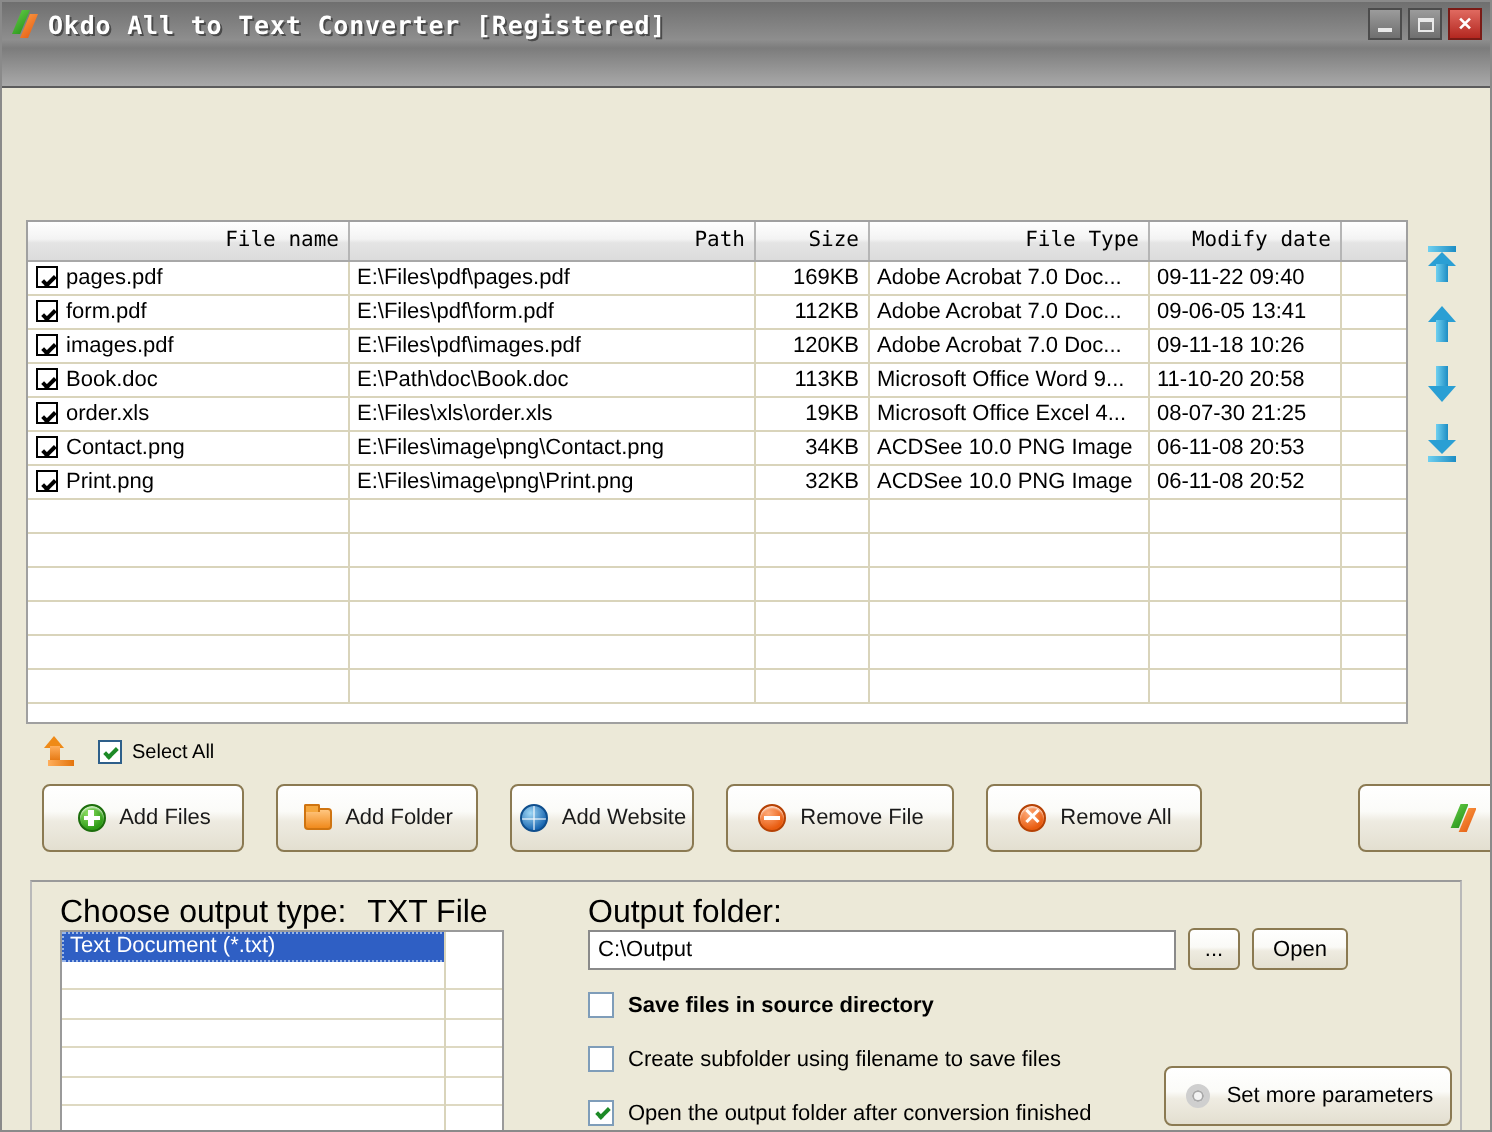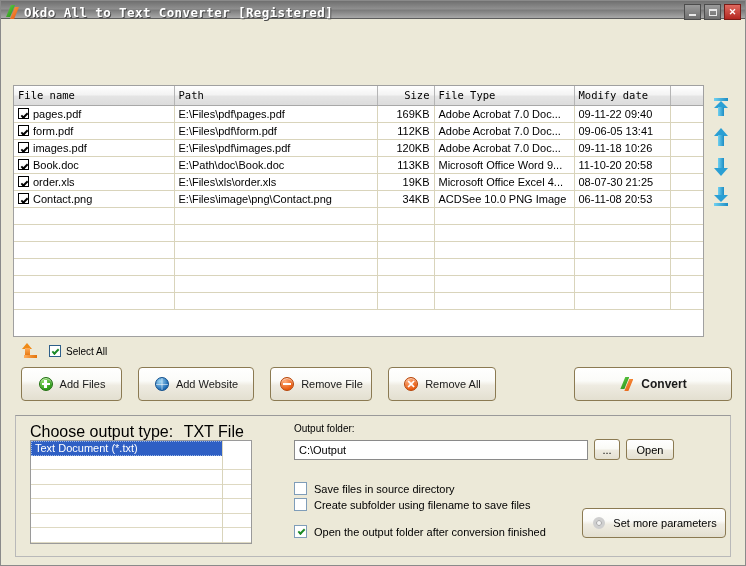--- a/index.html
+++ b/index.html
@@ -15,21 +15,21 @@
     position: relative;
     width: 746px; height: 566px;
     background: #ece9d8;
     border: 1px solid #8a8a8a;
     overflow: hidden;
   }
 
   
   #titlebar {
     position: relative;
-    height: 18px;
+    height: 43px;
     background: linear-gradient(to bottom, #6f6f6f 0%, #8e8e8e 45%, #7c7c7c 55%, #a9a9a9 100%);
     border-bottom: 1px solid #5c5c5c;
     display: flex;
     align-items: flex-start;
   }
   #title-left {
     display: flex; align-items: center;
     padding: 2px 0 0 4px;
     height: 20px;
   }
@@ -98,21 +98,21 @@
   }
   table.filelist thead th {
     height: 19px;
     background: linear-gradient(to bottom, #ffffff 0%, #f3f3f3 45%, #e4e4e4 55%, #dcdcdc 100%);
     border-right: 1px solid #b5b5b5;
     border-bottom: 1px solid #a8a8a8;
     font-weight: normal;
     font-family: "DejaVu Sans Mono", monospace;
     font-size: 10.5px;
     color: #000;
-    text-align: left;
+    text-align: right;
     padding: 0 4px;
     white-space: nowrap;
   }
   table.filelist thead th.num { text-align: right; }
   table.filelist tbody td {
     height: 17px;
     border-right: 1px solid #d9d4bb;
     border-bottom: 1px solid #d9d4bb;
     padding: 0 4px;
     white-space: nowrap;
@@ -200,22 +200,22 @@
     color: #1a1a1a;
     cursor: pointer;
     box-shadow: inset 0 1px 0 #fff;
     margin-right: 16px;
   }
   .act-btn .lbl { white-space: nowrap; }
   #btn-convert { width: 158px; margin-left: 62px; margin-right: 0; }
   #btn-convert .lbl { font-weight: bold; font-size: 12px; }
   .w-addfiles { width: 101px; }
   .w-addfolder { width: 101px; }
-  .w-addwebsite { width: 116px; }
-  .w-removefile { width: 102px; }
+  .w-addwebsite { width: 92px; }
+  .w-removefile { width: 114px; }
   .w-removeall { width: 108px; }
 
   .ic { width: 16px; height: 16px; position: relative; flex: 0 0 auto; }
 
   
   #bottom-box {
     position: absolute;
     left: 14px; top: 396px;
     width: 716px; height: 142px;
     border: 1px solid #b9b9b9;
@@ -251,21 +251,21 @@
     background: #2f5fc4;
     color: #ffffff;
     border-bottom-color: #2f5fc4;
     margin-right: 28px;
     outline: 1px dotted #9ab6e8;
     outline-offset: -1px;
   }
 
   #outfolder-label {
     position: absolute; left: 278px; top: 7px;
-    font-size: 10px; color: #000;
+    font-size: 16px; color: #000;
   }
   #outfolder-input {
     position: absolute; left: 278px; top: 24px;
     width: 294px; height: 20px;
     border: 1px solid #8a8a8a;
     background: #ffffff;
     font-size: 11px;
     color: #000;
     padding: 0 4px;
     font-family: "Liberation Sans", sans-serif;
@@ -284,21 +284,21 @@
   }
   #btn-browse { left: 578px; top: 23px; width: 26px; }
   #btn-open { left: 610px; top: 23px; width: 48px; }
 
   .cbrow {
     position: absolute; left: 278px;
     display: flex; align-items: center; gap: 7px;
     font-size: 11px; color: #000;
     white-space: nowrap;
   }
-  #cb-source { top: 66px; }
+  #cb-source { top: 55px; font-weight: bold; }
   #cb-subfolder { top: 82px; }
   #cb-openfolder { top: 109px; }
   .cb {
     width: 13px; height: 13px;
     border: 1px solid #7f9db9;
     background: #ffffff;
     position: relative;
     flex: 0 0 auto;
   }
   .cb.checked::after {
@@ -524,20 +524,33 @@
                   <span>Contact.png</span>
                 </span>
               </td>
               <td>E:\Files\image\png\Contact.png</td>
               <td class="num">34KB</td>
               <td>ACDSee 10.0 PNG Image</td>
               <td>06-11-08 20:53</td>
               <td></td>
             </tr>
             <tr>
+              <td class="cb-cell">
+                <span class="cellflex">
+                  <span class="tick-box"></span>
+                  <span>Print.png</span>
+                </span>
+              </td>
+              <td>E:\Files\image\png\Print.png</td>
+              <td class="num">32KB</td>
+              <td>ACDSee 10.0 PNG Image</td>
+              <td>06-11-08 20:52</td>
+              <td></td>
+            </tr>
+            <tr>
               <td>&nbsp;</td>
               <td>&nbsp;</td>
               <td>&nbsp;</td>
               <td>&nbsp;</td>
               <td>&nbsp;</td>
               <td>&nbsp;</td>
             </tr>
             <tr>
               <td>&nbsp;</td>
               <td>&nbsp;</td>
@@ -620,20 +633,26 @@
     <div id="action-row">
       <div class="act-btn w-addfiles">
         <span class="ic">
           <span class="circ green">
               <span class="plus-h"></span>
               <span class="plus-v"></span>
             </span>
         </span>
         <span class="lbl">Add Files</span>
       </div>
+      <div class="act-btn w-addfolder">
+        <span class="ic">
+            <span class="folder-ic"></span>
+          </span>
+        <span class="lbl">Add Folder</span>
+      </div>
       <div class="act-btn w-addwebsite">
         <span class="ic">
             <span class="globe-ic"></span>
           </span>
         <span class="lbl">Add Website</span>
       </div>
       <div class="act-btn w-removefile">
         <span class="ic">
           <span class="circ orange">
               <span class="minus-h"></span>

